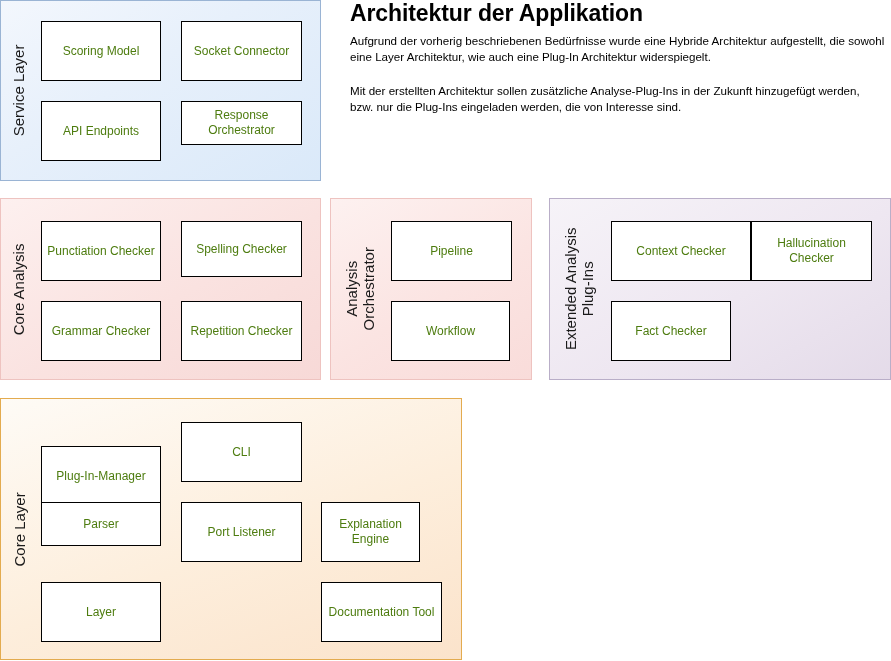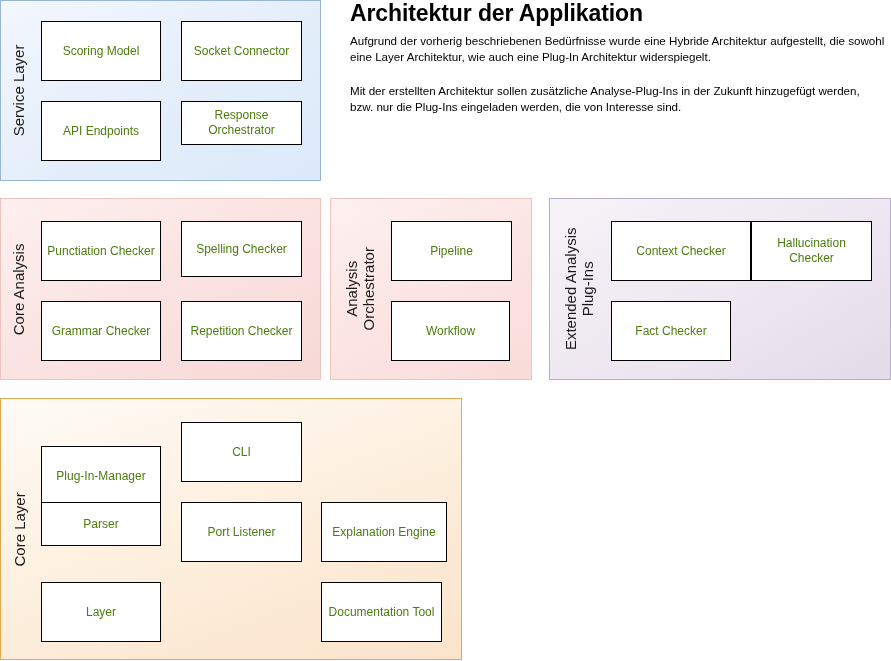--- a/index.html
+++ b/index.html
@@ -193,21 +193,21 @@
   </div>
   <div class="box" style="left:180px; top:23px; width:121px; height:60px;">
     <span>CLI</span>
   </div>
   <div class="box" style="left:40px; top:103px; width:120px; height:44px;">
     <span>Parser</span>
   </div>
   <div class="box" style="left:180px; top:103px; width:121px; height:60px;">
     <span>Port Listener</span>
   </div>
-  <div class="box" style="left:320px; top:103px; width:126px; height:60px;">
+  <div class="box" style="left:320px; top:103px; width:99px; height:60px;">
     <span>Explanation Engine</span>
   </div>
   <div class="box" style="left:40px; top:183px; width:120px; height:60px;">
     <span>Layer</span>
   </div>
   <div class="box" style="left:320px; top:183px; width:121px; height:60px;">
     <span>Documentation Tool</span>
   </div>
 </div>
 

